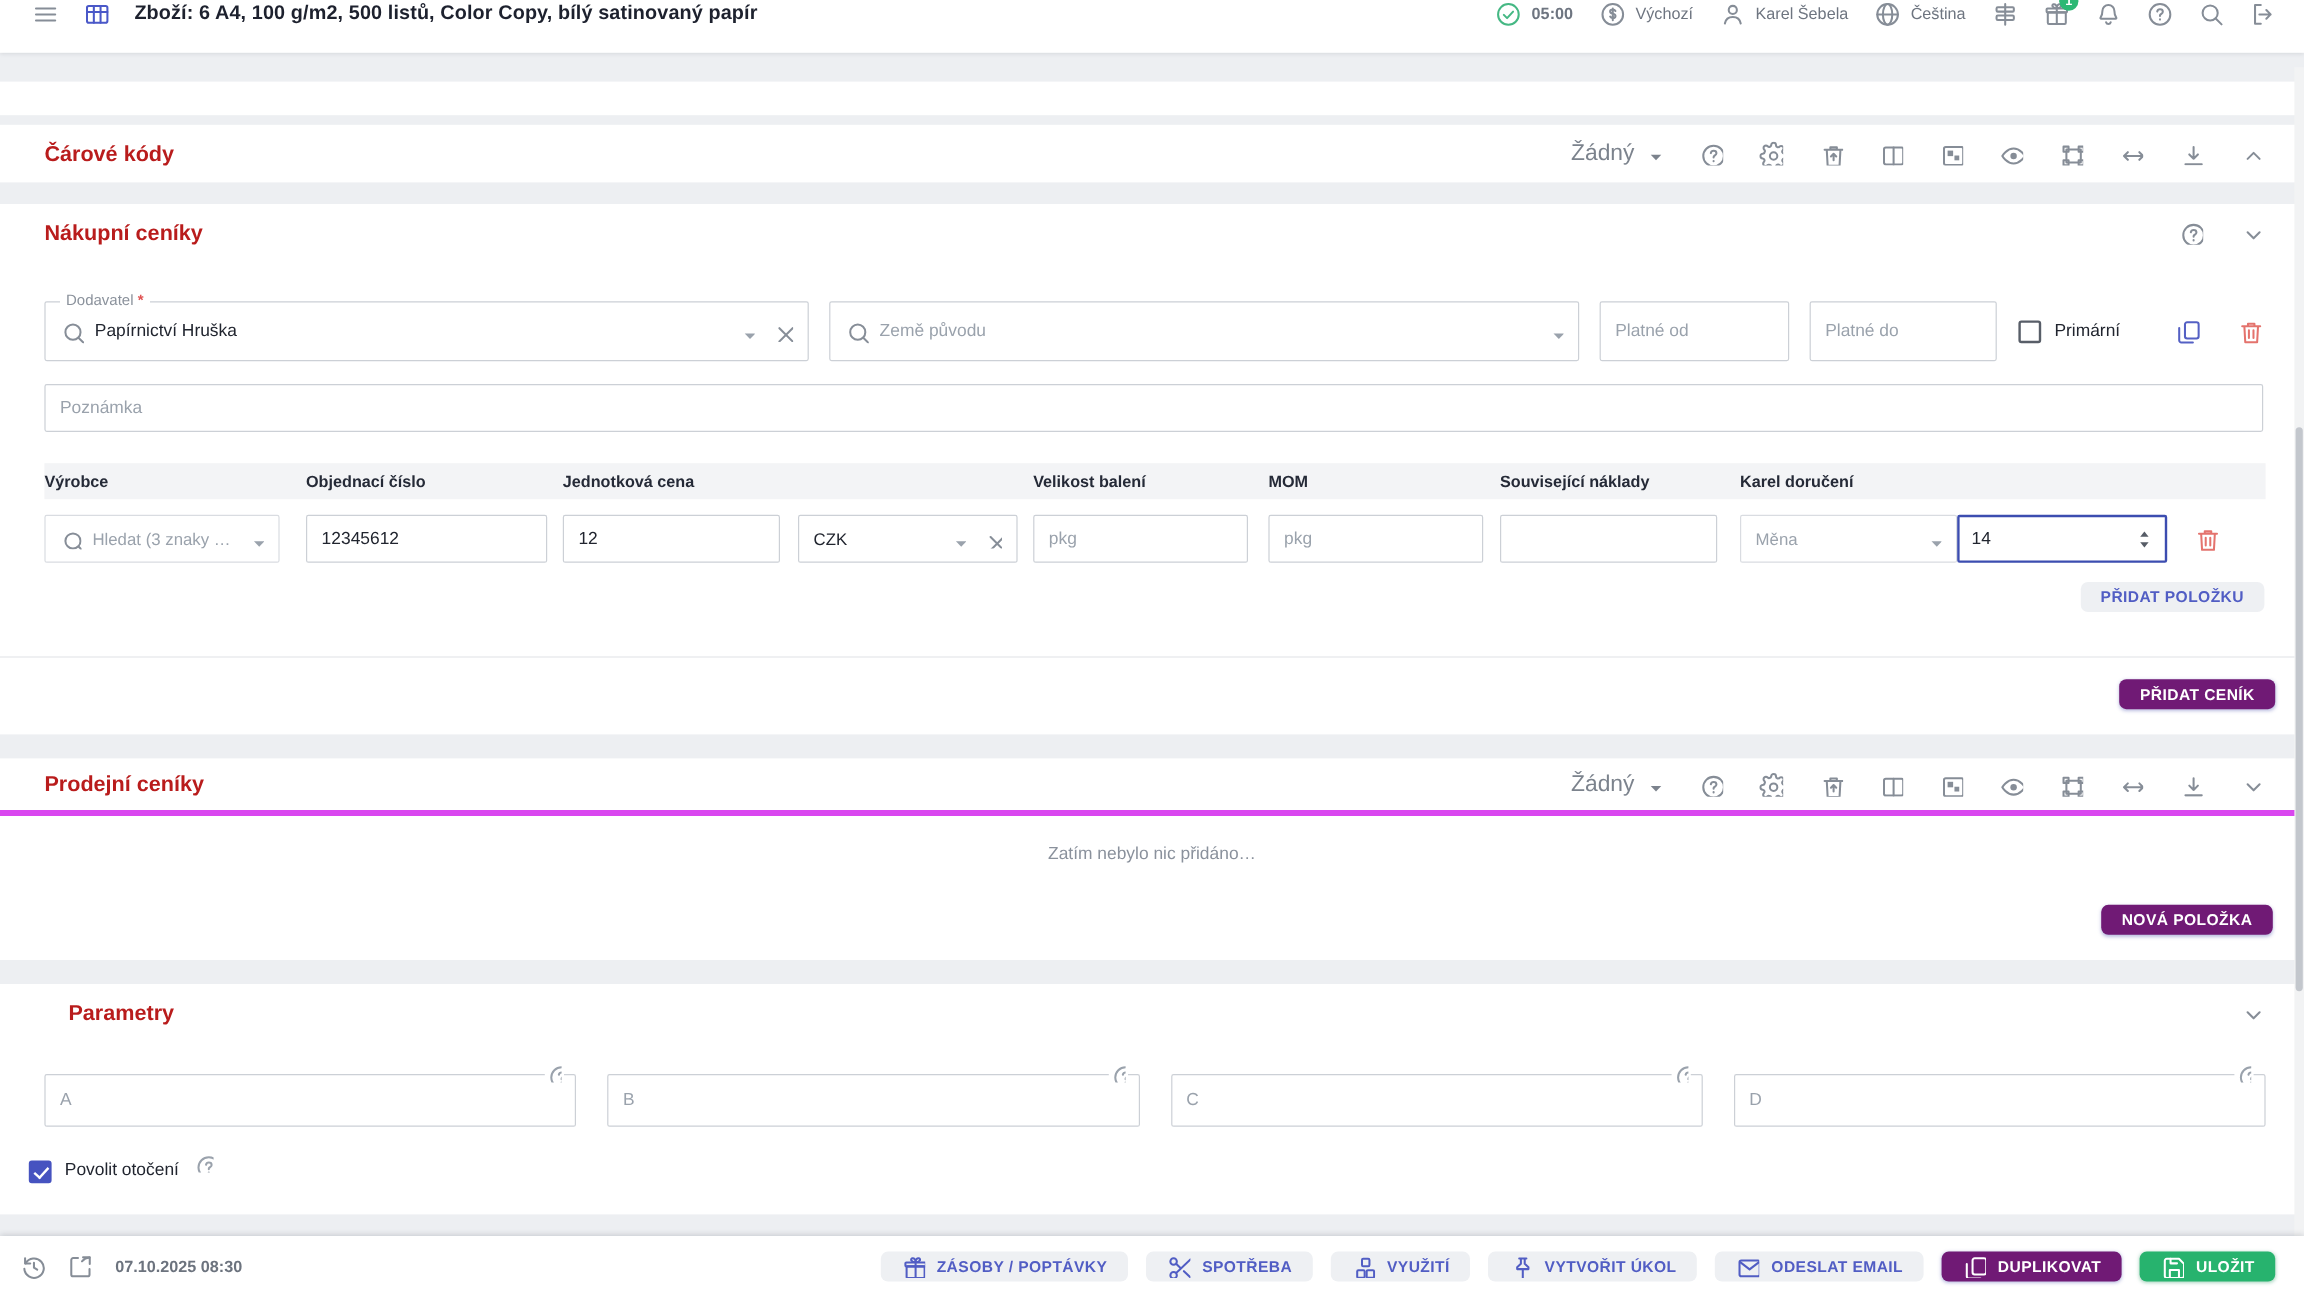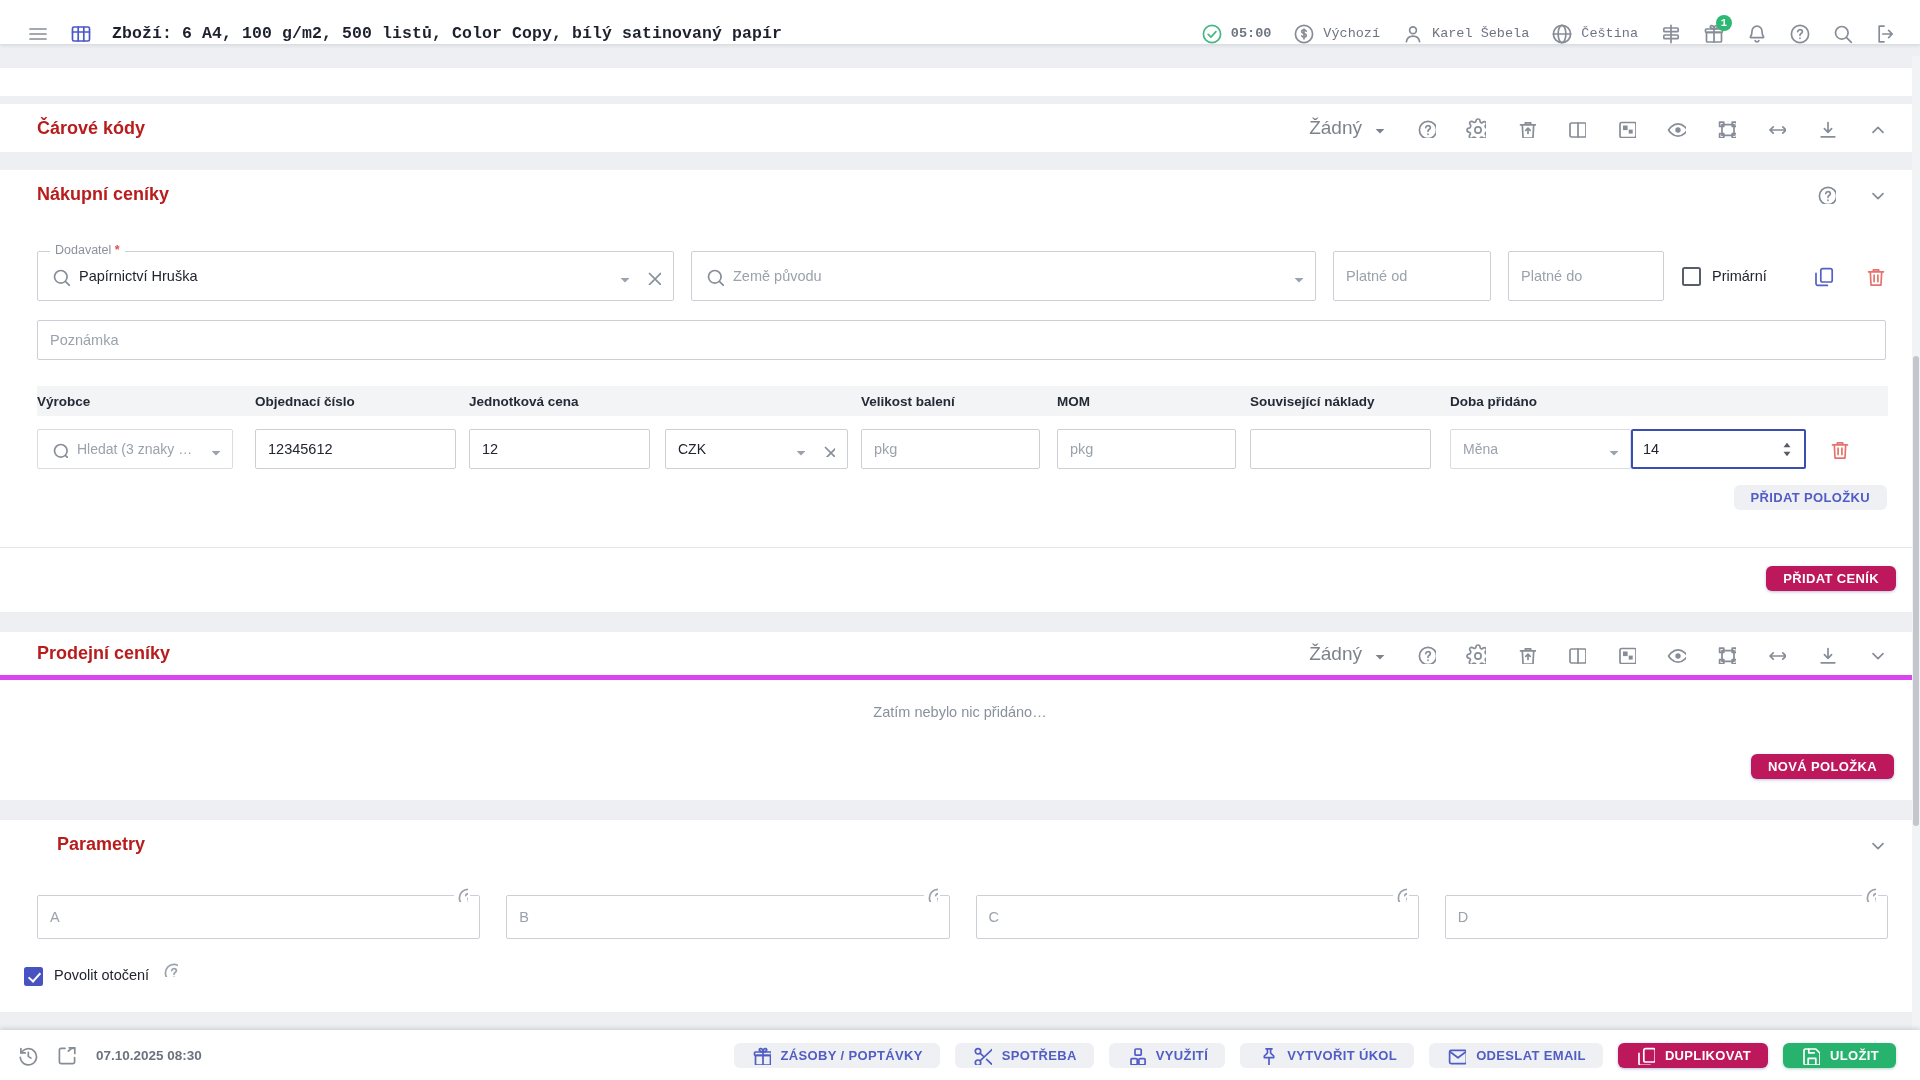--- a/index.html
+++ b/index.html
@@ -7,22 +7,22 @@
   body {
     font-family:"Liberation Sans","DejaVu Sans",sans-serif;
     background:#edeff2; color:#20242f; position:relative;
   }
   .ic { display:inline-block; vertical-align:middle; flex:none; }
   svg.ic { stroke:currentColor; fill:none; stroke-width:1.7; stroke-linecap:round; stroke-linejoin:round; }
   .i16{width:16px;height:16px} .i18{width:18px;height:18px} .i20{width:20px;height:20px} .i22{width:22px;height:22px}
 
   
   .topbar{position:absolute;top:0;left:0;right:0;height:44px;background:#fff;
-    box-shadow:0 1px 4px rgba(30,35,48,.14);display:flex;align-items:flex-end;
-    justify-content:space-between;padding:0 24px 0 26px;z-index:5;font-family:Liberation Mono, monospace;}
+    box-shadow:0 1px 4px rgba(30,35,48,.14);display:flex;align-items:flex-start;
+    justify-content:space-between;padding:0 24px 0 26px;z-index:5;}
   .tb-left{display:flex;align-items:center;gap:21px;}
   .tb-left h1{font-size:16.5px;font-weight:700;color:#1d212e;letter-spacing:.1px;}
   .tb-right{display:flex;align-items:center;gap:21px;color:#868d97;}
   .tb-right .lbl{font-size:13.5px;color:#6e7580;font-weight:500;margin-left:-12px;}
   .tb-right .timer{font-weight:700;color:#6e7580;}
   .tico{color:#868d97;cursor:pointer;position:relative;}
   .green{color:#45b884;}
   .gift-badge{position:absolute;top:-7px;right:-8px;background:#2db874;color:#fff;
     font-size:10.5px;font-weight:700;width:16px;height:16px;border-radius:50%;
     display:flex;align-items:center;justify-content:center;}
@@ -88,21 +88,21 @@
   .val{font-size:14px;color:#21252f;flex:1;}
   .focused{border:2px solid #3c4db0;padding:0 10px;}
   .spin{color:#565c66;margin-left:4px;display:flex;flex-direction:column;gap:1px;}
   .trash-cell{margin-left:22px;}
 
   
   .btn{border:none;border-radius:6px;height:25px;padding:0 17px;font:inherit;
     font-size:13px;font-weight:700;letter-spacing:.35px;cursor:pointer;
     display:inline-flex;align-items:center;gap:10px;}
   .btn.ghost{background:#eef0f3;color:#515dc4;}
-  .btn.primary{background:#be185d;color:#fff;box-shadow:0 1px 3px rgba(60,70,170,.35);}
+  .btn.primary{background:#701a75;color:#fff;box-shadow:0 1px 3px rgba(60,70,170,.35);}
   .btn.success{background:#27b36e;color:#fff;box-shadow:0 1px 3px rgba(25,140,85,.35);}
   .btnrow-additem{position:absolute;top:315px;right:33px;}
   .pdivider{position:absolute;top:377px;left:0;right:0;border-top:1px solid #e4e7ea;}
   .btnrow-addpl{position:absolute;top:396px;right:24px;}
   .btnrow-newitem{position:absolute;top:122px;right:26px;}
 
   .empty-text{position:absolute;top:72px;left:0;right:0;text-align:center;
     font-size:14.5px;color:#8a919c;}
 
   
@@ -433,21 +433,21 @@
     </div>
   </div>
 
   <div class="thead">
     <span class="h1">Výrobce</span>
     <span class="h2">Objednací číslo</span>
     <span class="h3">Jednotková cena</span>
     <span class="h4">Velikost balení</span>
     <span class="h5">MOM</span>
     <span class="h6">Související náklady</span>
-    <span class="h7">Doba přidáno</span>
+    <span class="h7">Karel doručení</span>
   </div>
 
   <div class="trow">
     <div class="field dim c1">
       <svg class="ic i18 sicon">
           <use href="#i-search"></use>
         </svg>
       <span class="ph">Hledat (3 znaky neb…</span>
       <svg class="ic i16 caret">
           <use href="#i-caret"></use>

